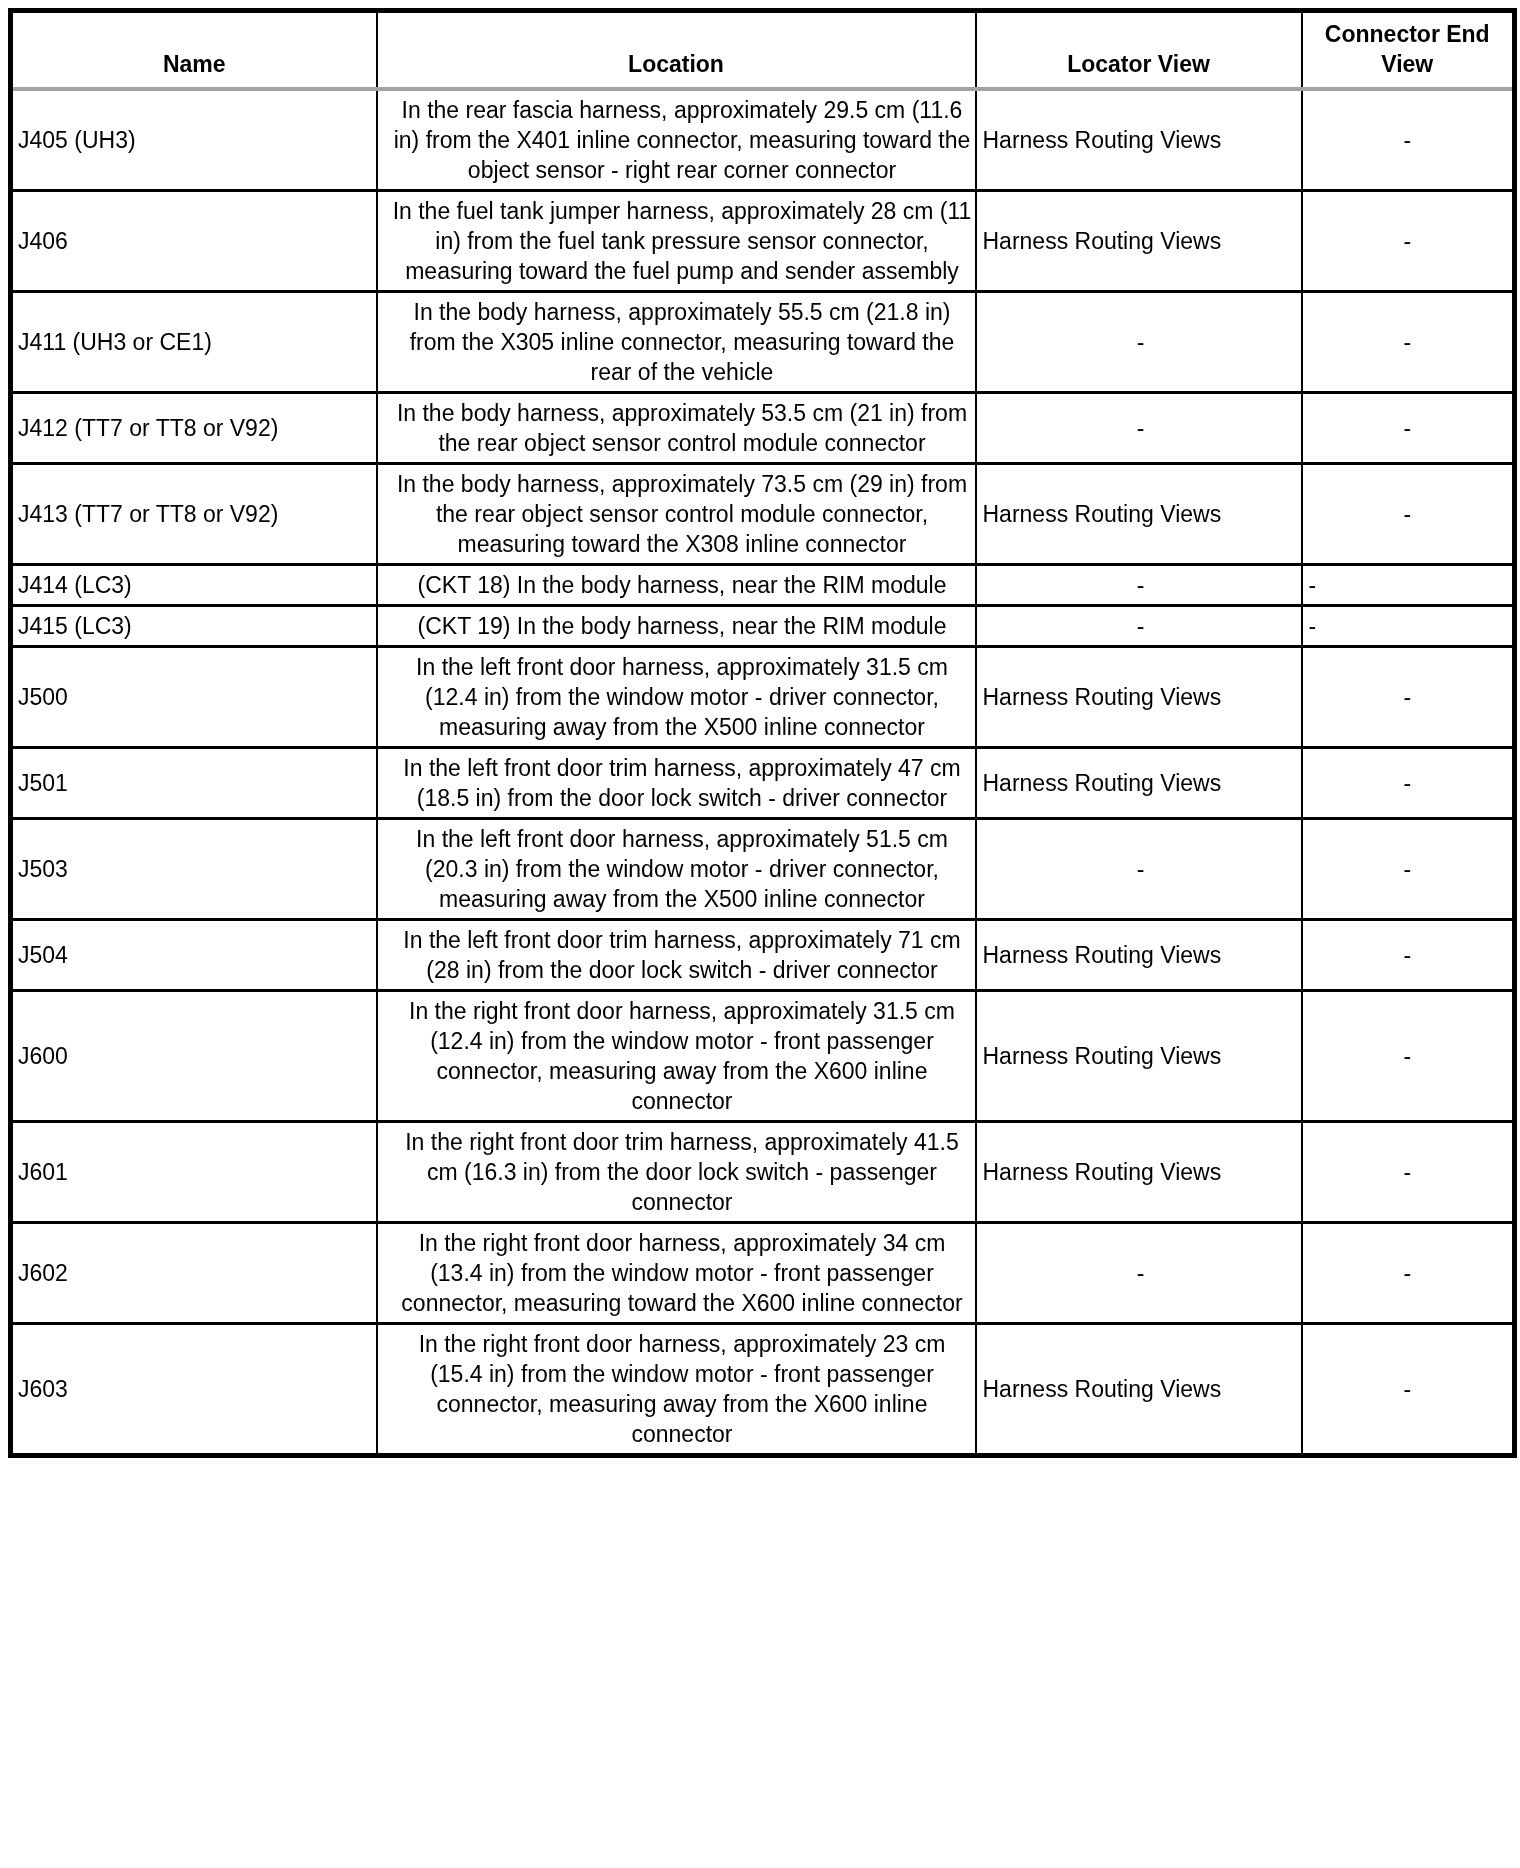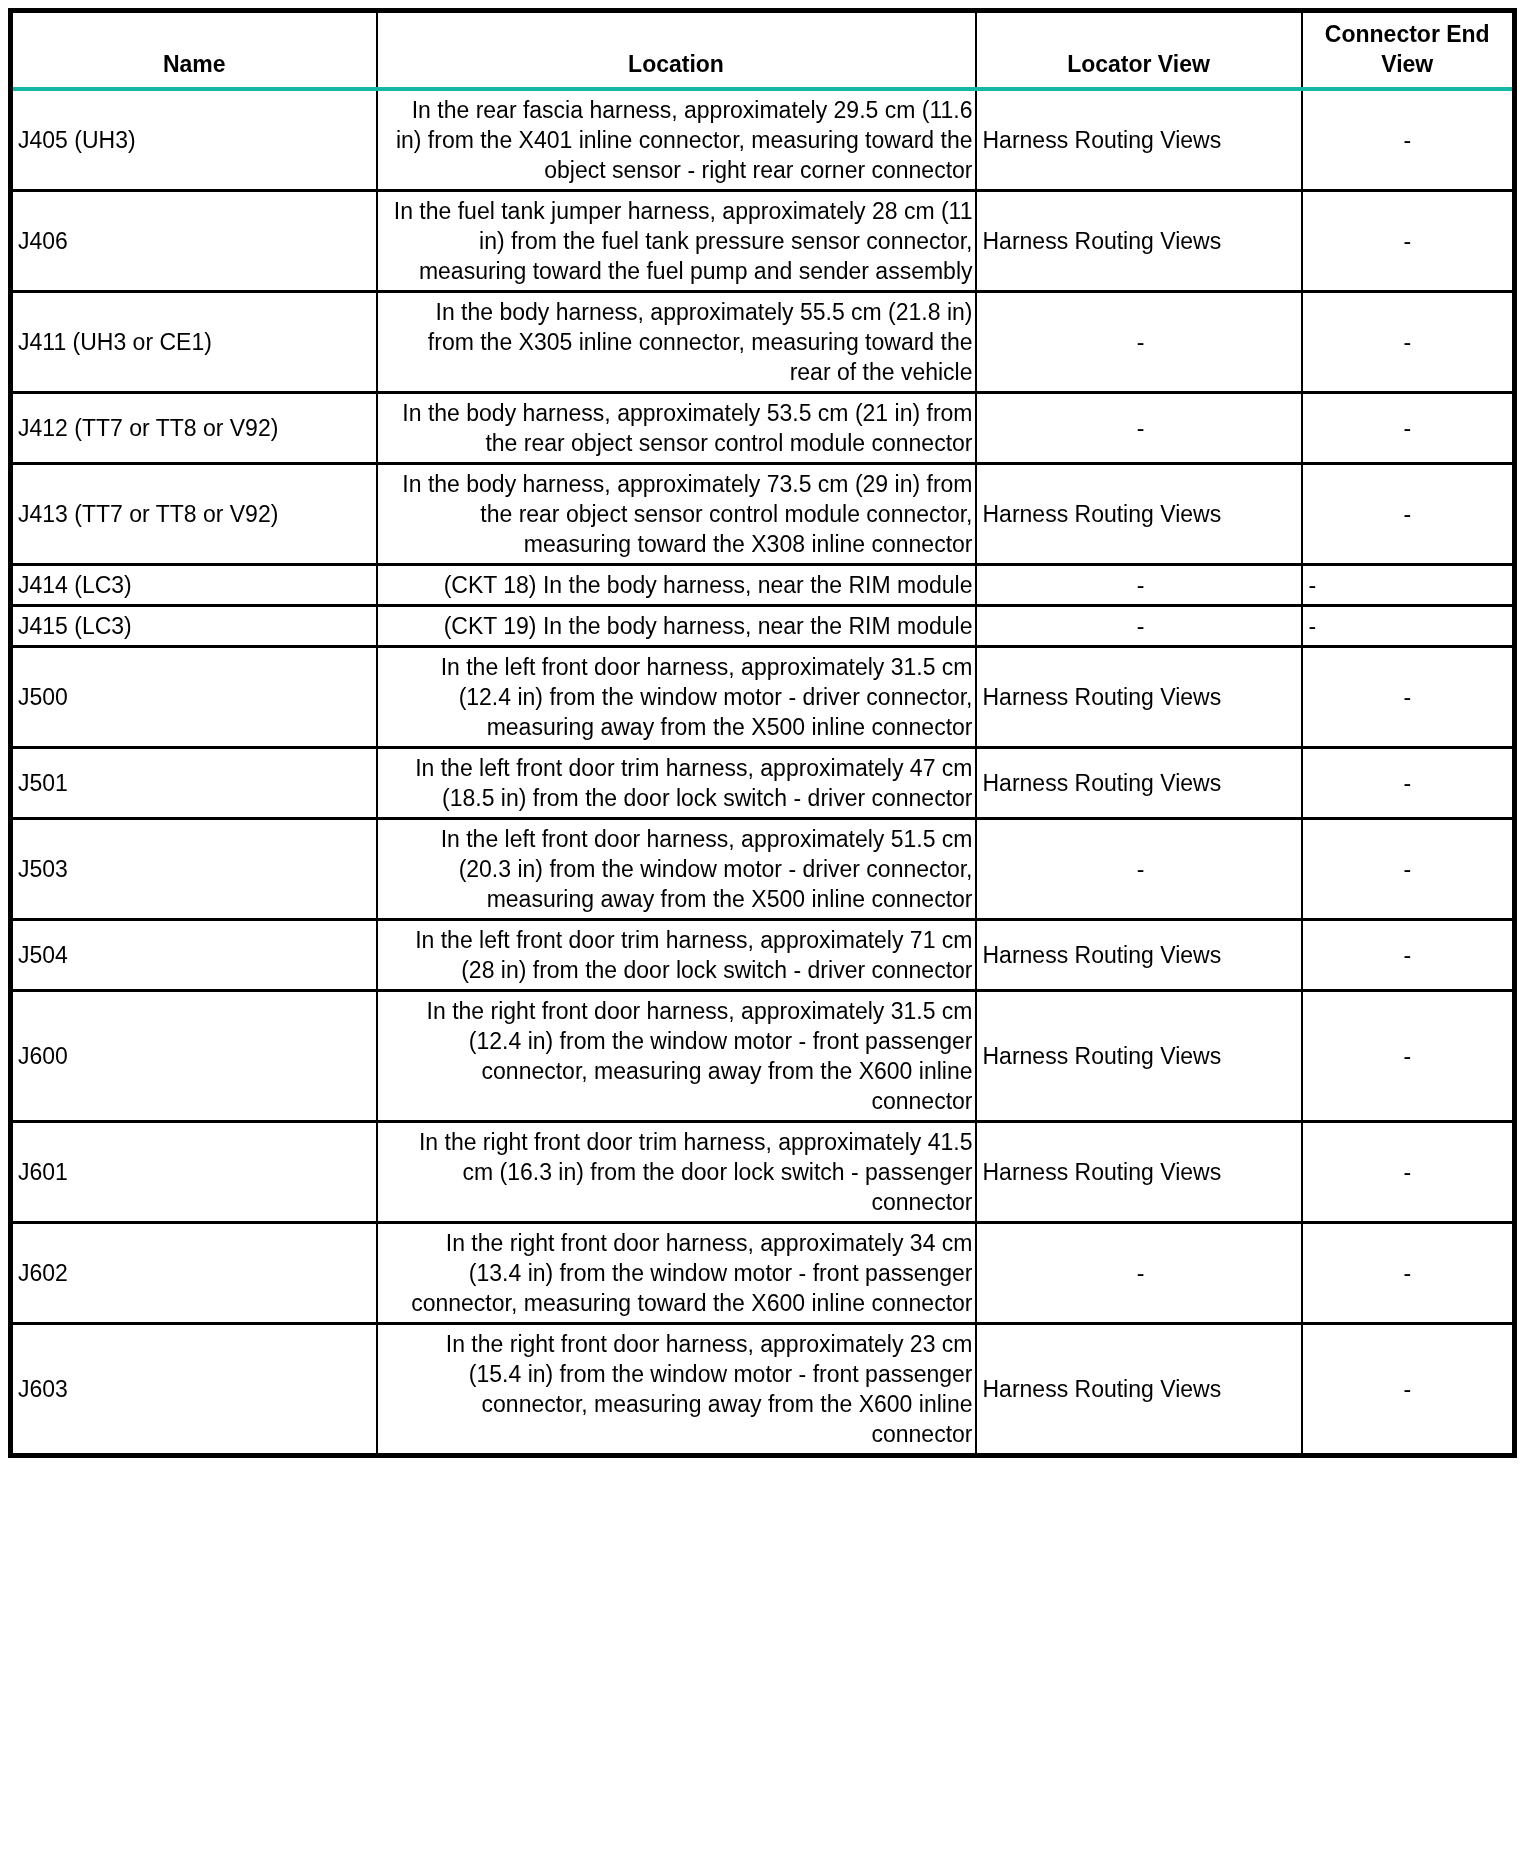--- a/index.html
+++ b/index.html
@@ -25,37 +25,37 @@
   col.col-name      { width: 366px; }
   col.col-location  { width: 599px; }
   col.col-locator   { width: 326px; }
   col.col-connector { width: 213px; }
 
   th, td {
     border: 2px solid #000000;
     word-wrap: break-word;
   }
   thead th {
-    border-bottom: 4px solid #14b8a6;
+    border-bottom: 4px solid #a3a3a3;
     vertical-align: bottom;
     text-align: center;
     font-weight: bold;
     padding: 6px 6px 8px 6px;
   }
   tbody td {
     border-top-width: 3px;
     border-bottom-width: 3px;
     padding: 4px 5px;
     vertical-align: middle;
   }
   td.c-name {
     text-align: left;
   }
   td.c-loc {
-    text-align: right;
+    text-align: center;
     padding-left: 14px;
     padding-right: 2px;
   }
   td.c-locator {
     text-align: left;
     padding-left: 6px;
     padding-right: 2px;
   }
   td.c-locator.dash-center {
     text-align: center;

